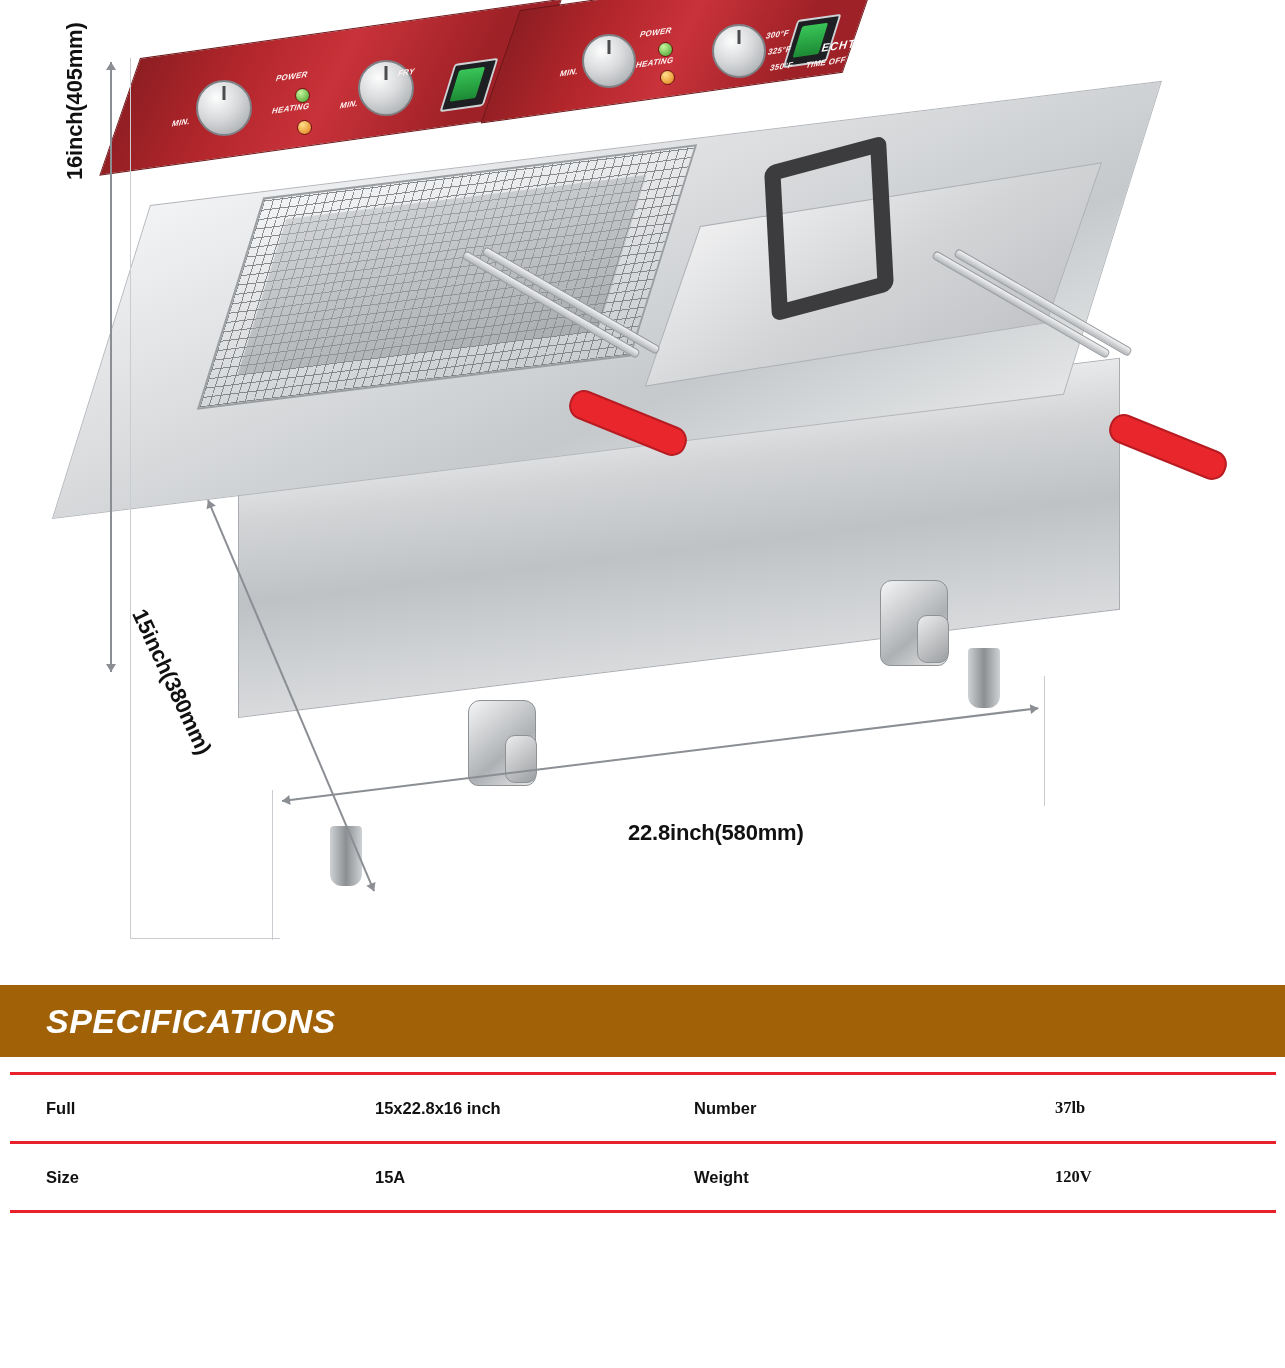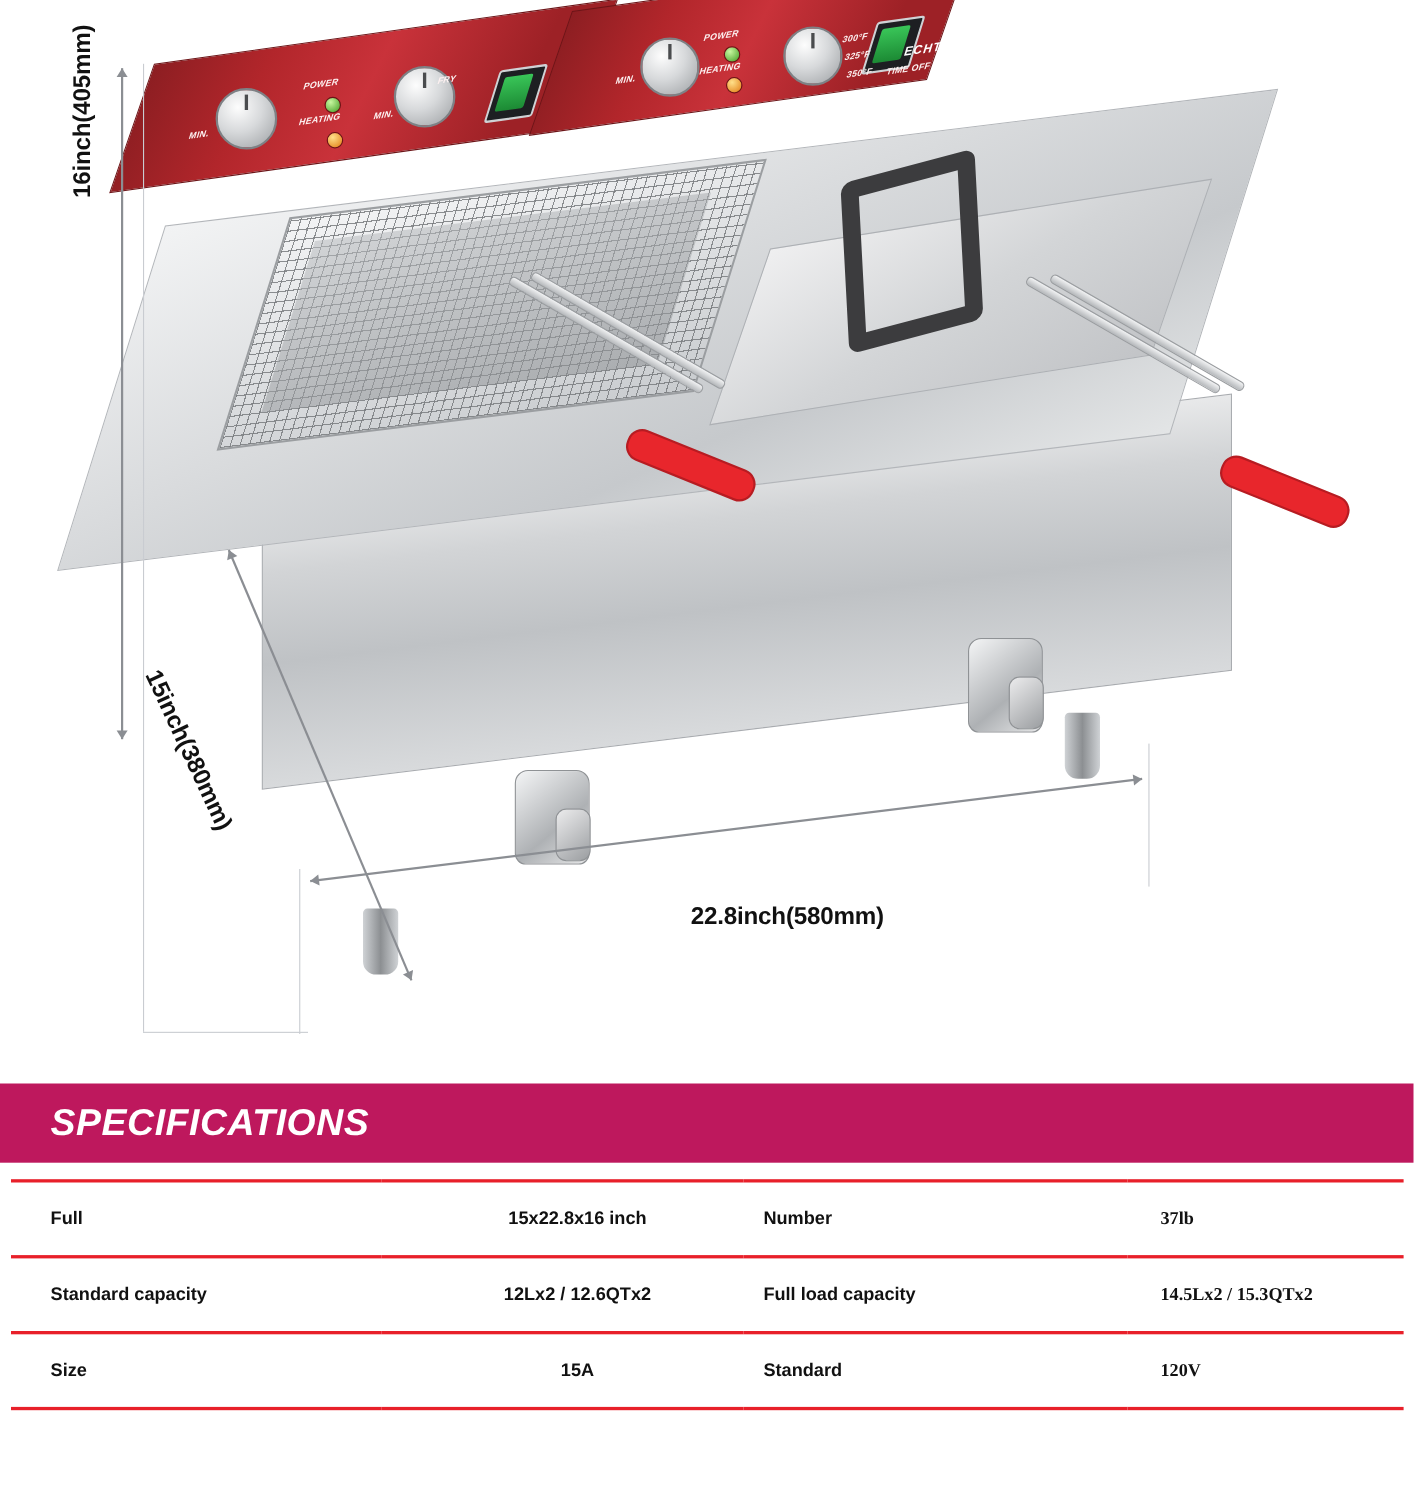--- a/index.html
+++ b/index.html
@@ -304,21 +304,21 @@
   }
   .leg1 { left: 330px; top: 826px; }
   .leg2 { left: 968px; top: 648px; }
 
   
   .spec-header {
     position: absolute;
     left: 0; top: 985px;
     width: 1285px;
     height: 72px;
-    background: #be185d;
+    background: #a16207;
     display: flex;
     align-items: center;
   }
   .spec-header .title {
     color: #ffffff;
     font-size: 34px;
     font-weight: bold;
     font-style: italic;
     letter-spacing: 0.5px;
     margin-left: 46px;
@@ -334,21 +334,21 @@
   .spec-table tr { height: 69px; }
   .spec-table td {
     border-bottom: 3px solid #e8202a;
     font-size: 16.5px;
     font-weight: bold;
     color: #111;
     vertical-align: middle;
   }
   .spec-table tr:first-child td { border-top: 3px solid #e8202a; }
   .c-label-1 { width: 300px; padding-left: 36px; }
-  .c-value-1 { width: 300px; padding-left: 28px; text-align: center; }
+  .c-value-1 { width: 300px; padding-left: 28px; }
   .c-label-2 { width: 330px; padding-left: 18px; }
   .c-value-2 { padding-left: 30px; font-family: Liberation Serif, serif; }
 </style>
 </head>
 <body>
 
 <div class="product-area">
 
   <div class="fryer">
     <div class="body-front"></div>
@@ -421,25 +421,19 @@
 
 <table class="spec-table">
   <tbody>
     <tr>
       <td class="c-label-1">Full</td>
       <td class="c-value-1">15x22.8x16 inch</td>
       <td class="c-label-2">Number</td>
       <td class="c-value-2">37lb</td>
     </tr>
     <tr>
-      <td class="c-label-1">Standard capacity</td>
-      <td class="c-value-1">12Lx2    /   12.6QTx2</td>
-      <td class="c-label-2">Full load capacity</td>
-      <td class="c-value-2">14.5Lx2   /   15.3QTx2</td>
-    </tr>
-    <tr>
       <td class="c-label-1">Size</td>
       <td class="c-value-1">15A</td>
-      <td class="c-label-2">Standard</td>
+      <td class="c-label-2">Weight</td>
       <td class="c-value-2">120V</td>
     </tr>
   </tbody>
 </table>
 
 </body></html>

